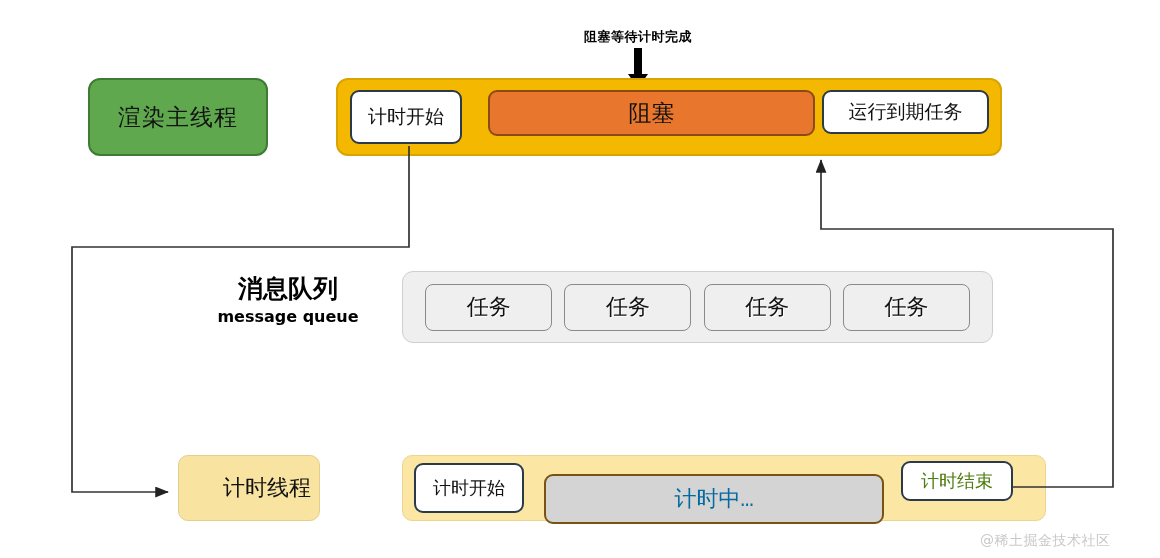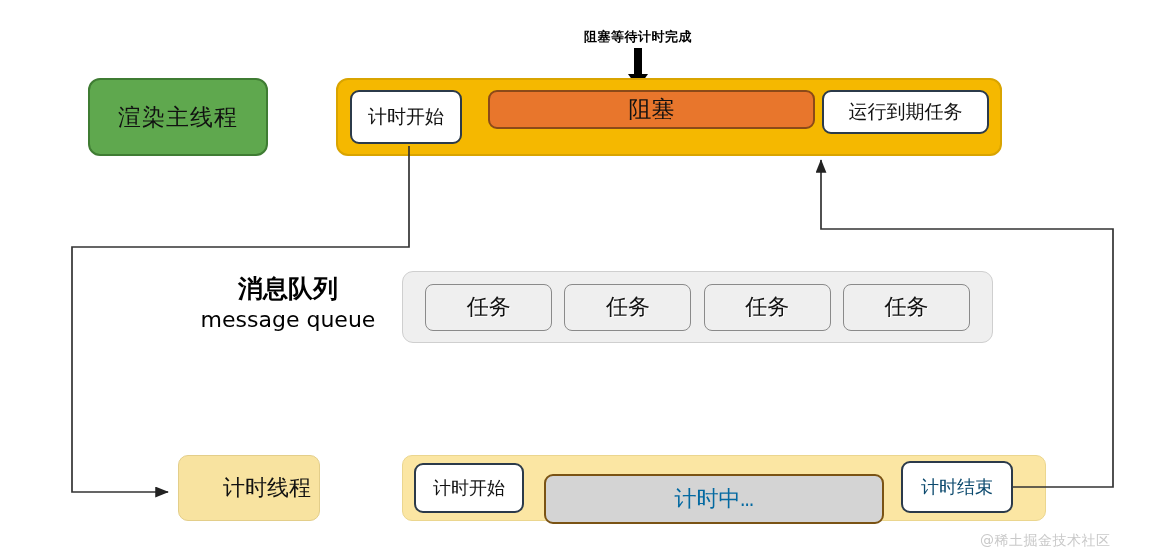--- a/index.html
+++ b/index.html
@@ -59,21 +59,21 @@
     color: #111;
   }
   .seg-orange {
     background: #E8762C;
     border: 2px solid #8B4A18;
     border-radius: 9px;
     font-size: 23px;
     color: #111;
   }
   .top-seg-start  { left: 350px; top: 90px; width: 112px; height: 54px; }
-  .top-seg-block  { left: 488px; top: 90px; width: 327px; height: 39px; }
+  .top-seg-block  { left: 488px; top: 90px; width: 327px; height: 46px; }
   .top-seg-run    { left: 822px; top: 90px; width: 167px; height: 44px; }
 
   
   .annot-text {
     left: 562px; top: 28px; width: 152px;
     font-size: 13px;
     font-weight: bold;
     color: #000;
     text-align: center;
     letter-spacing: .5px;
@@ -94,22 +94,22 @@
   .mq-label-cn {
     left: 160px; top: 272px; width: 256px;
     text-align: center;
     font-size: 25px;
     font-weight: bold;
     color: #000;
   }
   .mq-label-en {
     left: 160px; top: 307px; width: 256px;
     text-align: center;
-    font-size: 22px;
-    font-weight: normal;
+    font-size: 16px;
+    font-weight: bold;
     color: #000;
     font-family: "DejaVu Sans", "Liberation Sans", sans-serif;
   }
   .mq-container {
     left: 402px; top: 271px; width: 591px; height: 72px;
     background: #EFEFEF;
     border: 1px solid #CFCFCF;
     border-radius: 11px;
     display: flex;
     align-items: center;
@@ -155,26 +155,26 @@
   }
   .bot-seg-mid {
     left: 544px; top: 474px; width: 340px; height: 50px;
     background: #D4D4D4;
     border: 2px solid #7A5314;
     border-radius: 9px;
     font-size: 22px;
     color: #0369a1;
   }
   .bot-seg-end {
-    left: 901px; top: 461px; width: 112px; height: 52px;
+    left: 901px; top: 461px; width: 112px; height: 40px;
     background: #FFFFFF;
     border: 2px solid #2B3A4A;
     border-radius: 9px;
     font-size: 18px;
-    color: #0c4a6e;
+    color: #4d7c0f;
   }
 
   
   .connectors {
     left: 0; top: 0; width: 1160px; height: 558px;
     pointer-events: none;
   }
 
   
   .watermark {

